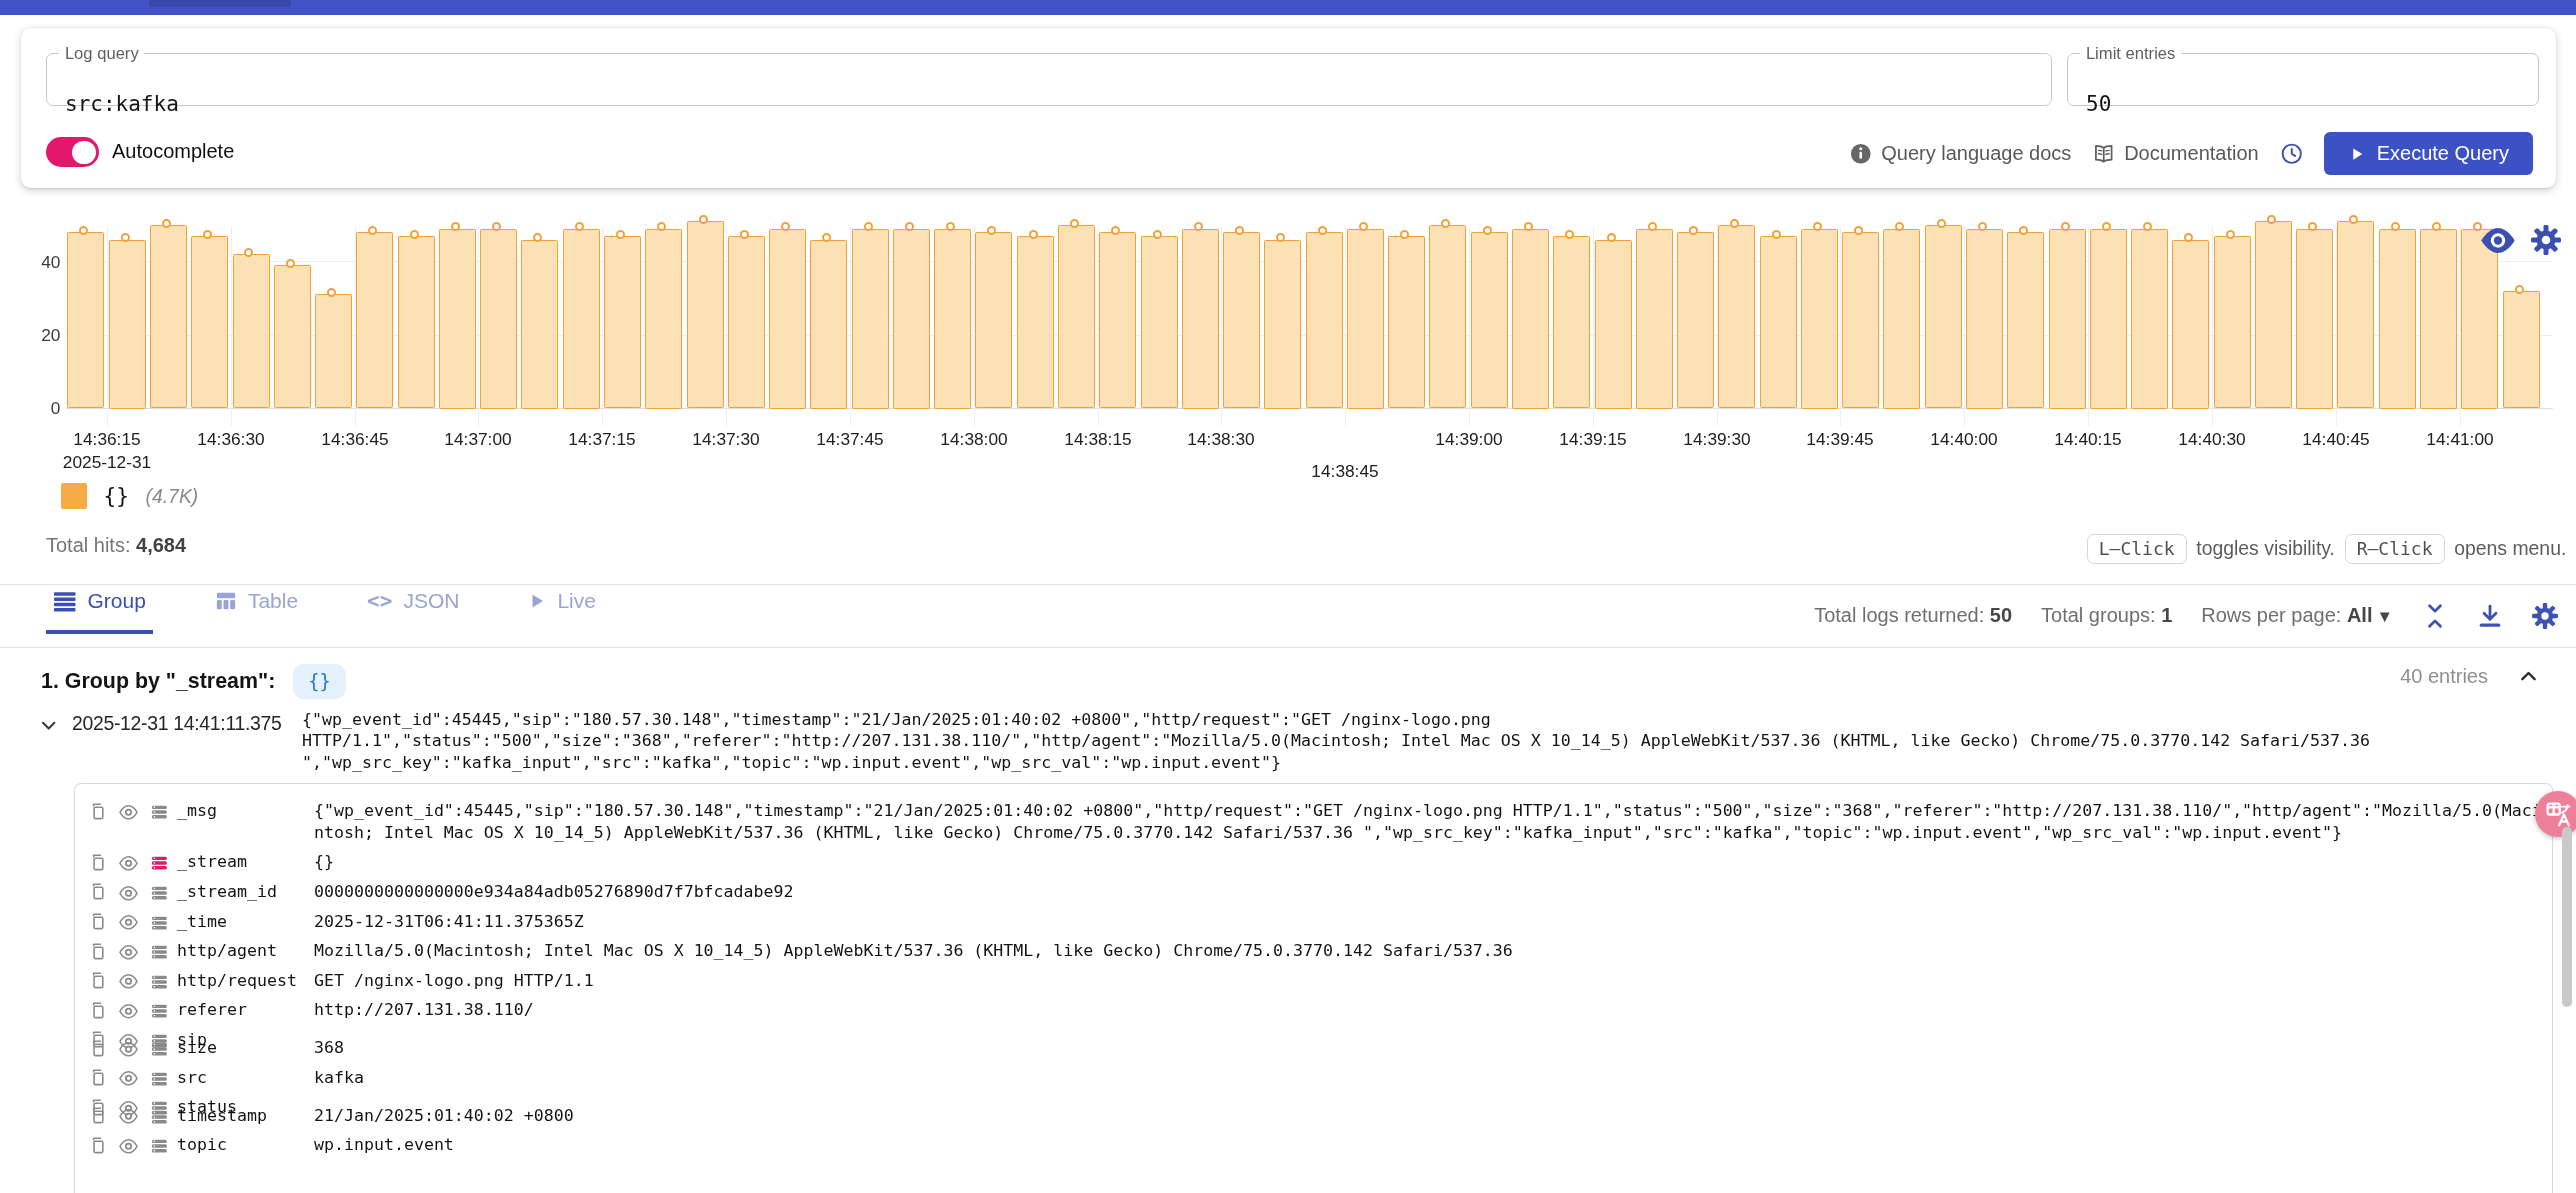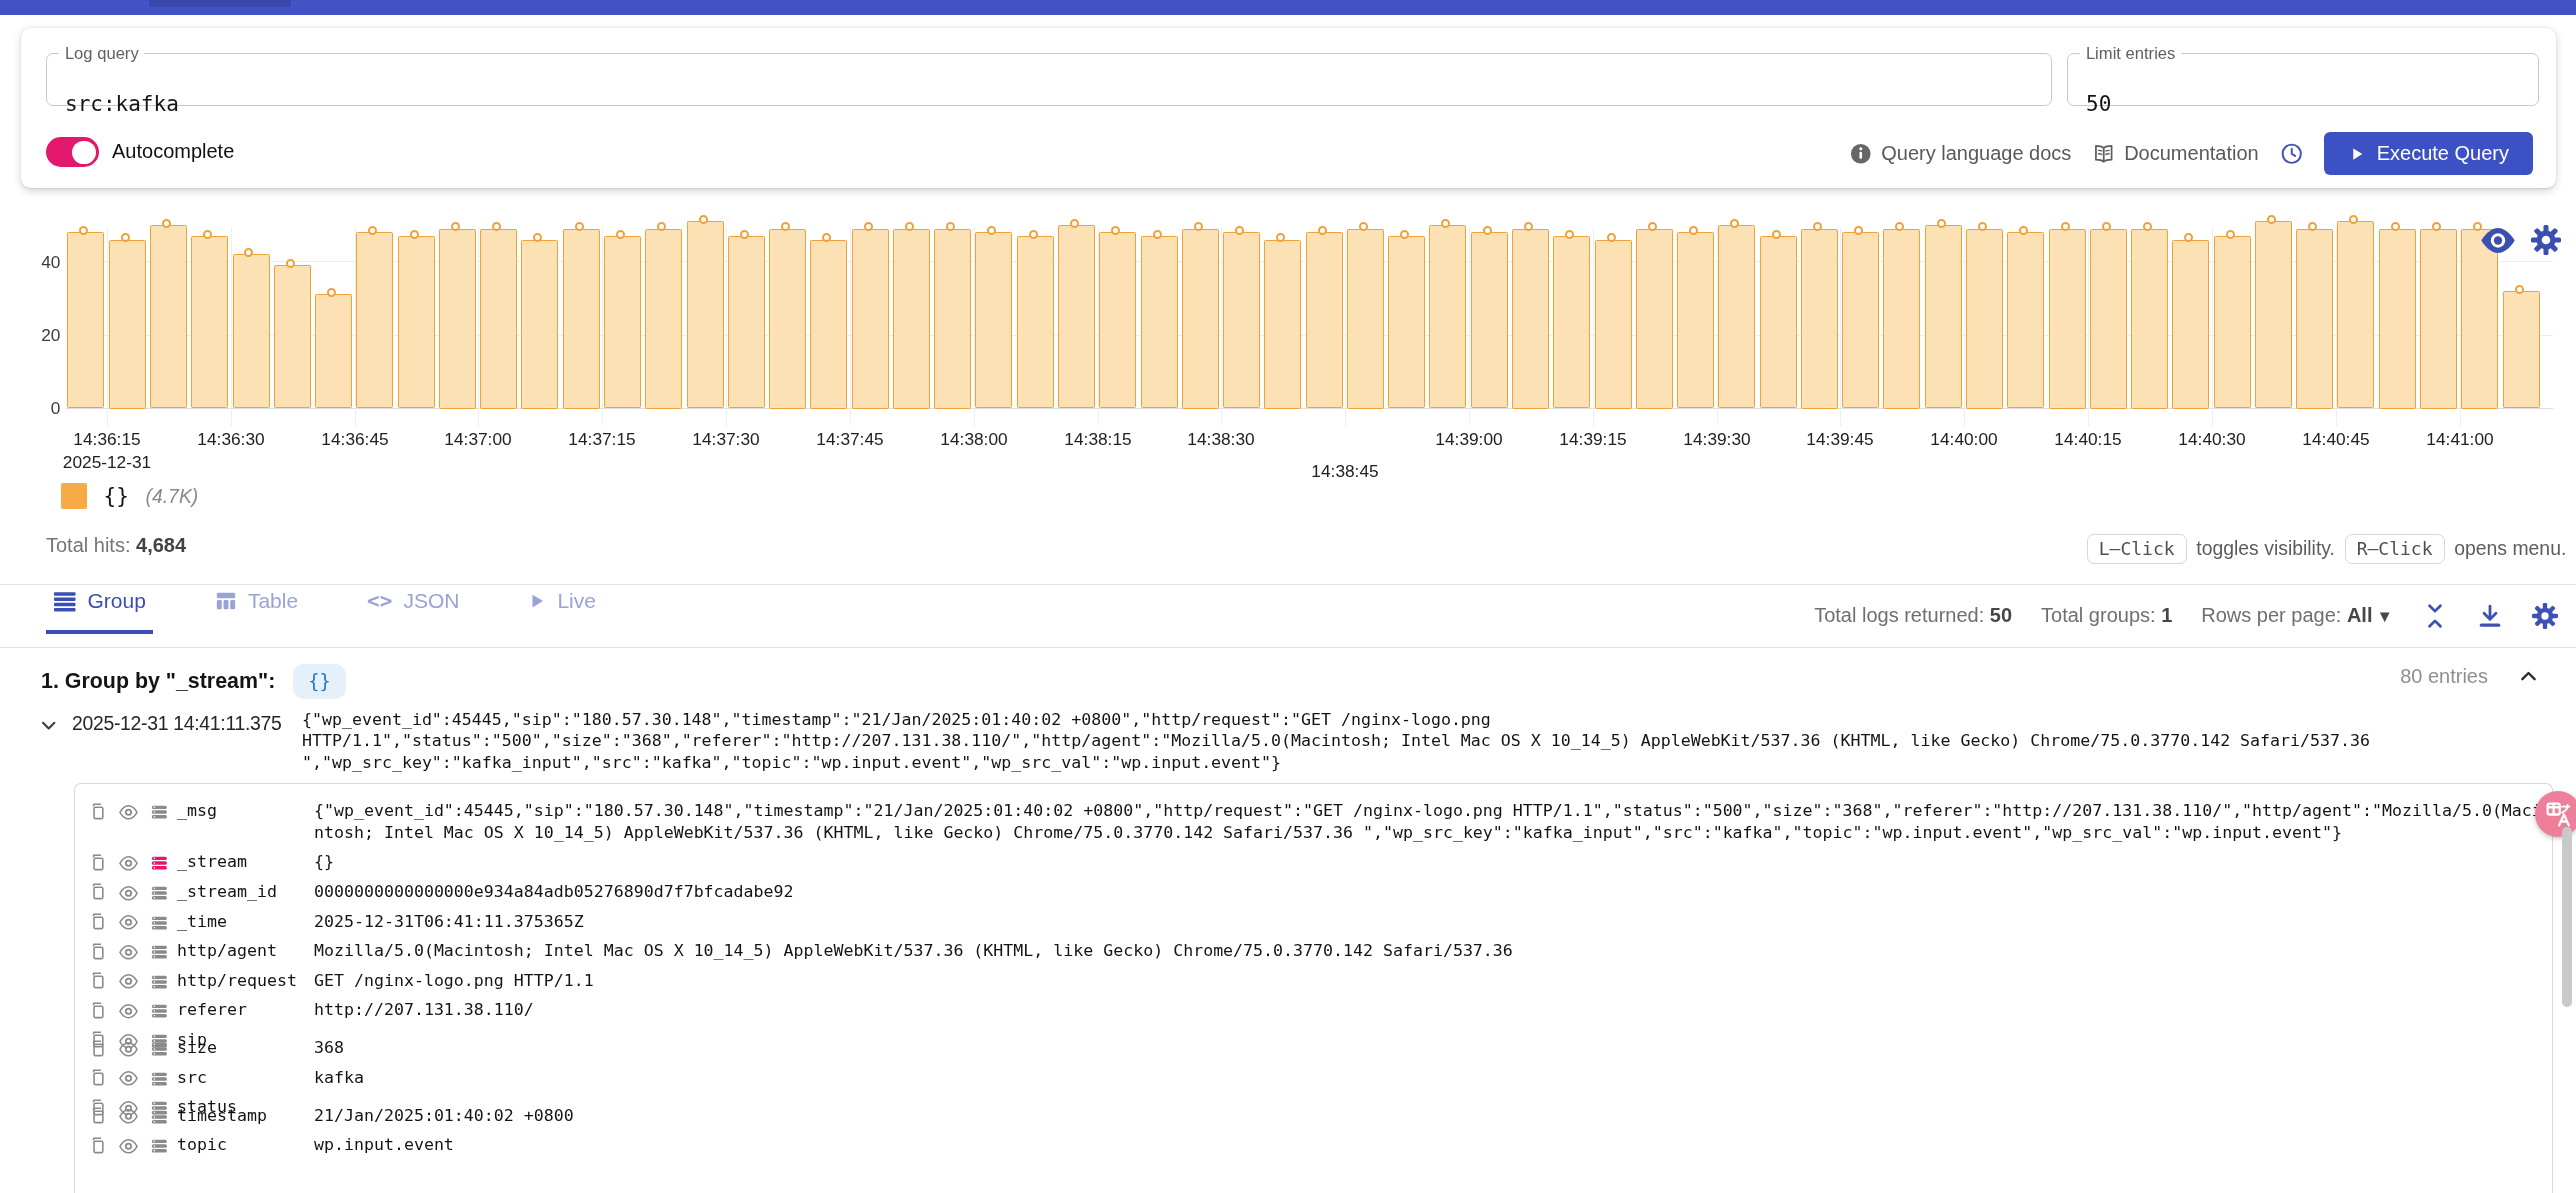--- a/index.html
+++ b/index.html
@@ -443,21 +443,21 @@
       </svg>
   </div>
 
   <div class="divider" style="top:647px; background:#e2e2e2;"></div>
 
   <div class="group-header">
     <span class="group-title">1. Group by "_stream":</span>
     <span class="chip mono">{}</span>
   </div>
   <div class="group-right">
-    <span class="entries">80 entries</span>
+    <span class="entries">40 entries</span>
     <svg width="21" height="21" viewBox="0 0 24 24" fill="none" stroke="#2f2f2f" stroke-width="2.8" stroke-linecap="round" stroke-linejoin="round">
         <path d="M5 15l7-7 7 7"></path>
       </svg>
   </div>
 
   <svg class="row-caret" width="19.4" height="19.4" viewBox="0 0 24 24" fill="none" stroke="#3c3c3c" stroke-width="2.6" stroke-linecap="round" stroke-linejoin="round">
       <path d="M5 8.5l7 7 7-7"></path>
     </svg>
   <span class="log-ts">2025-12-31 14:41:11.375</span>
   <div class="log-preview">{"wp_event_id":45445,"sip":"180.57.30.148","timestamp":"21/Jan/2025:01:40:02 +0800","http/request":"GET /nginx-logo.png HTTP/1.1","status":"500","size":"368","referer":"http://207.131.38.110/","http/agent":"Mozilla/5.0(Macintosh; Intel Mac OS X 10_14_5) AppleWebKit/537.36 (KHTML, like Gecko) Chrome/75.0.3770.142 Safari/537.36 ","wp_src_key":"kafka_input","src":"kafka","topic":"wp.input.event","wp_src_val":"wp.input.event"}</div>

